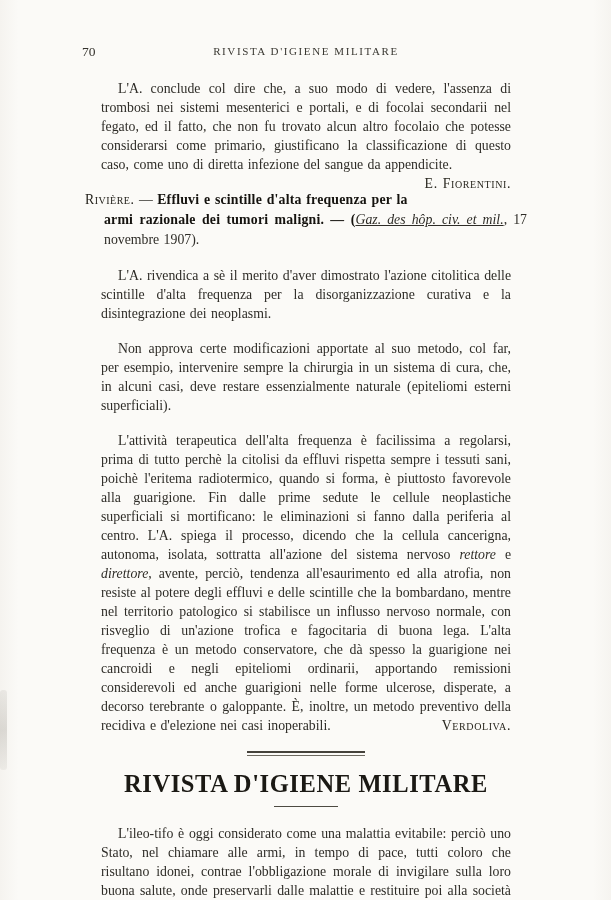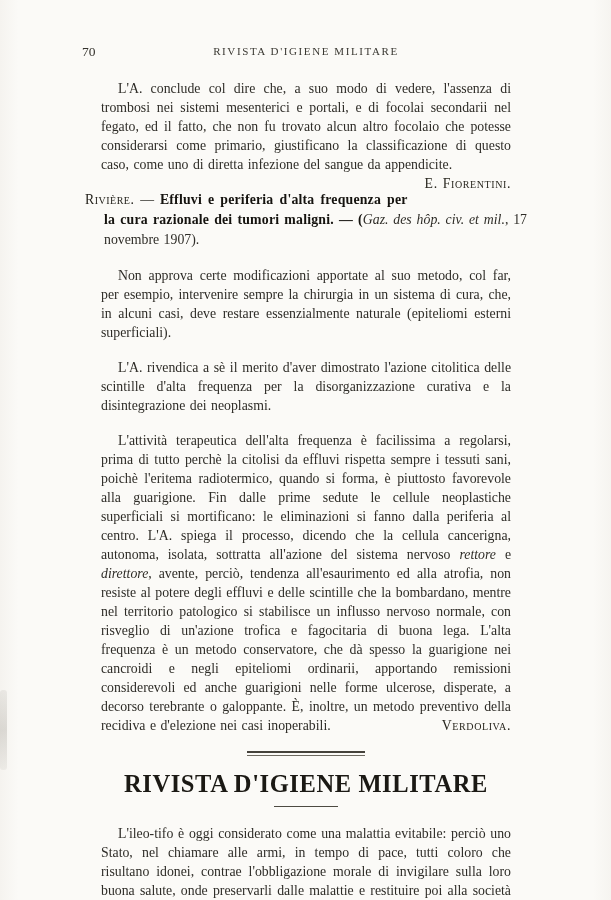--- a/index.html
+++ b/index.html
@@ -65,21 +65,21 @@
   }
   .article-heading b {
     color: #14120e;
     letter-spacing: 0.2px;
   }
   .author-name {
     font-variant: small-caps;
     letter-spacing: 0.5px;
     color: #24221c;
   }
-  .journal-ref { font-style: italic; }
+  .journal-ref { font-style: italic; text-decoration: underline; }
   .double-rule {
     width: 118px;
     height: 2px;
     margin: 14px auto 13px auto;
     border-top: 2.5px solid #45423b;
     border-bottom: 1px solid #6e6a61;
   }
   .section-title {
     margin: 3px 0 0 0;
     text-align: center;
@@ -112,24 +112,24 @@
   <header class="page-header">
     <span class="page-number">70</span>
     <span class="running-head">RIVISTA D'IGIENE MILITARE</span>
   </header>
 
   <section>
     <p class="body-para indent"><span>L'A. conclude col dire che, a suo modo di vedere, l'assenza di trombosi nei sistemi mesenterici e portali, e di focolai secondarii nel fegato, ed il fatto, che non fu trovato alcun altro focolaio che potesse considerarsi come primario, giustificano la classificazione di questo caso, come uno di diretta infezione del sangue da appendicite.</span> <span class="signature">E. Fiorentini.</span></p>
   </section>
 
   <section>
-    <p class="article-heading"><span class="author-name">Rivière.</span><span> — </span><b>Effluvi e periferia d'alta frequenza per la cura razionale dei tumori maligni.</b><b> — (</b><span class="journal-ref">Gaz. des hôp. civ. et mil.</span><span>, 17 novembre 1907).</span></p>
+    <p class="article-heading"><span class="author-name">Rivière.</span><span> — </span><b>Effluvi e scintille d'alta frequenza per la armi razionale dei tumori maligni.</b><b> — (</b><span class="journal-ref">Gaz. des hôp. civ. et mil.</span><span>, 17 novembre 1907).</span></p>
 
+    <p class="body-para indent">L'A. rivendica a sè il merito d'aver dimostrato l'azione citolitica delle scintille d'alta frequenza per la disorganizzazione curativa e la disintegrazione dei neoplasmi.</p>
     <p class="body-para indent">Non approva certe modificazioni apportate al suo metodo, col far, per esempio, intervenire sempre la chirurgia in un sistema di cura, che, in alcuni casi, deve restare essenzialmente naturale (epiteliomi esterni superficiali).</p>
-    <p class="body-para indent">L'A. rivendica a sè il merito d'aver dimostrato l'azione citolitica delle scintille d'alta frequenza per la disorganizzazione curativa e la disintegrazione dei neoplasmi.</p>
     <p class="body-para indent"><span>L'attività terapeutica dell'alta frequenza è facilissima a regolarsi, prima di tutto perchè la citolisi da effluvi rispetta sempre i tessuti sani, poichè l'eritema radiotermico, quando si forma, è piuttosto favorevole alla guarigione. Fin dalle prime sedute le cellule neoplastiche superficiali si mortificano: le eliminazioni si fanno dalla periferia al centro. L'A. spiega il processo, dicendo che la cellula cancerigna, autonoma, isolata, sottratta all'azione del sistema nervoso </span><i>rettore</i><span> e </span><i>direttore</i><span>, avente, perciò, tendenza all'esaurimento ed alla atrofia, non resiste al potere degli effluvi e delle scintille che la bombardano, mentre nel territorio patologico si stabilisce un influsso nervoso normale, con risveglio di un'azione trofica e fagocitaria di buona lega. L'alta frequenza è un metodo conservatore, che dà spesso la guarigione nei cancroidi e negli epiteliomi ordinarii, apportando remissioni considerevoli ed anche guarigioni nelle forme ulcerose, disperate, a decorso terebrante o galoppante. È, inoltre, un metodo preventivo della recidiva e d'elezione nei casi inoperabili.</span> <span class="signature">Verdoliva.</span></p>
   </section>
 
   <div class="double-rule"></div>
 
   <h1 class="section-title">RIVISTA D'IGIENE MILITARE</h1>
   <div class="title-rule"></div>
 
   <section>
 

